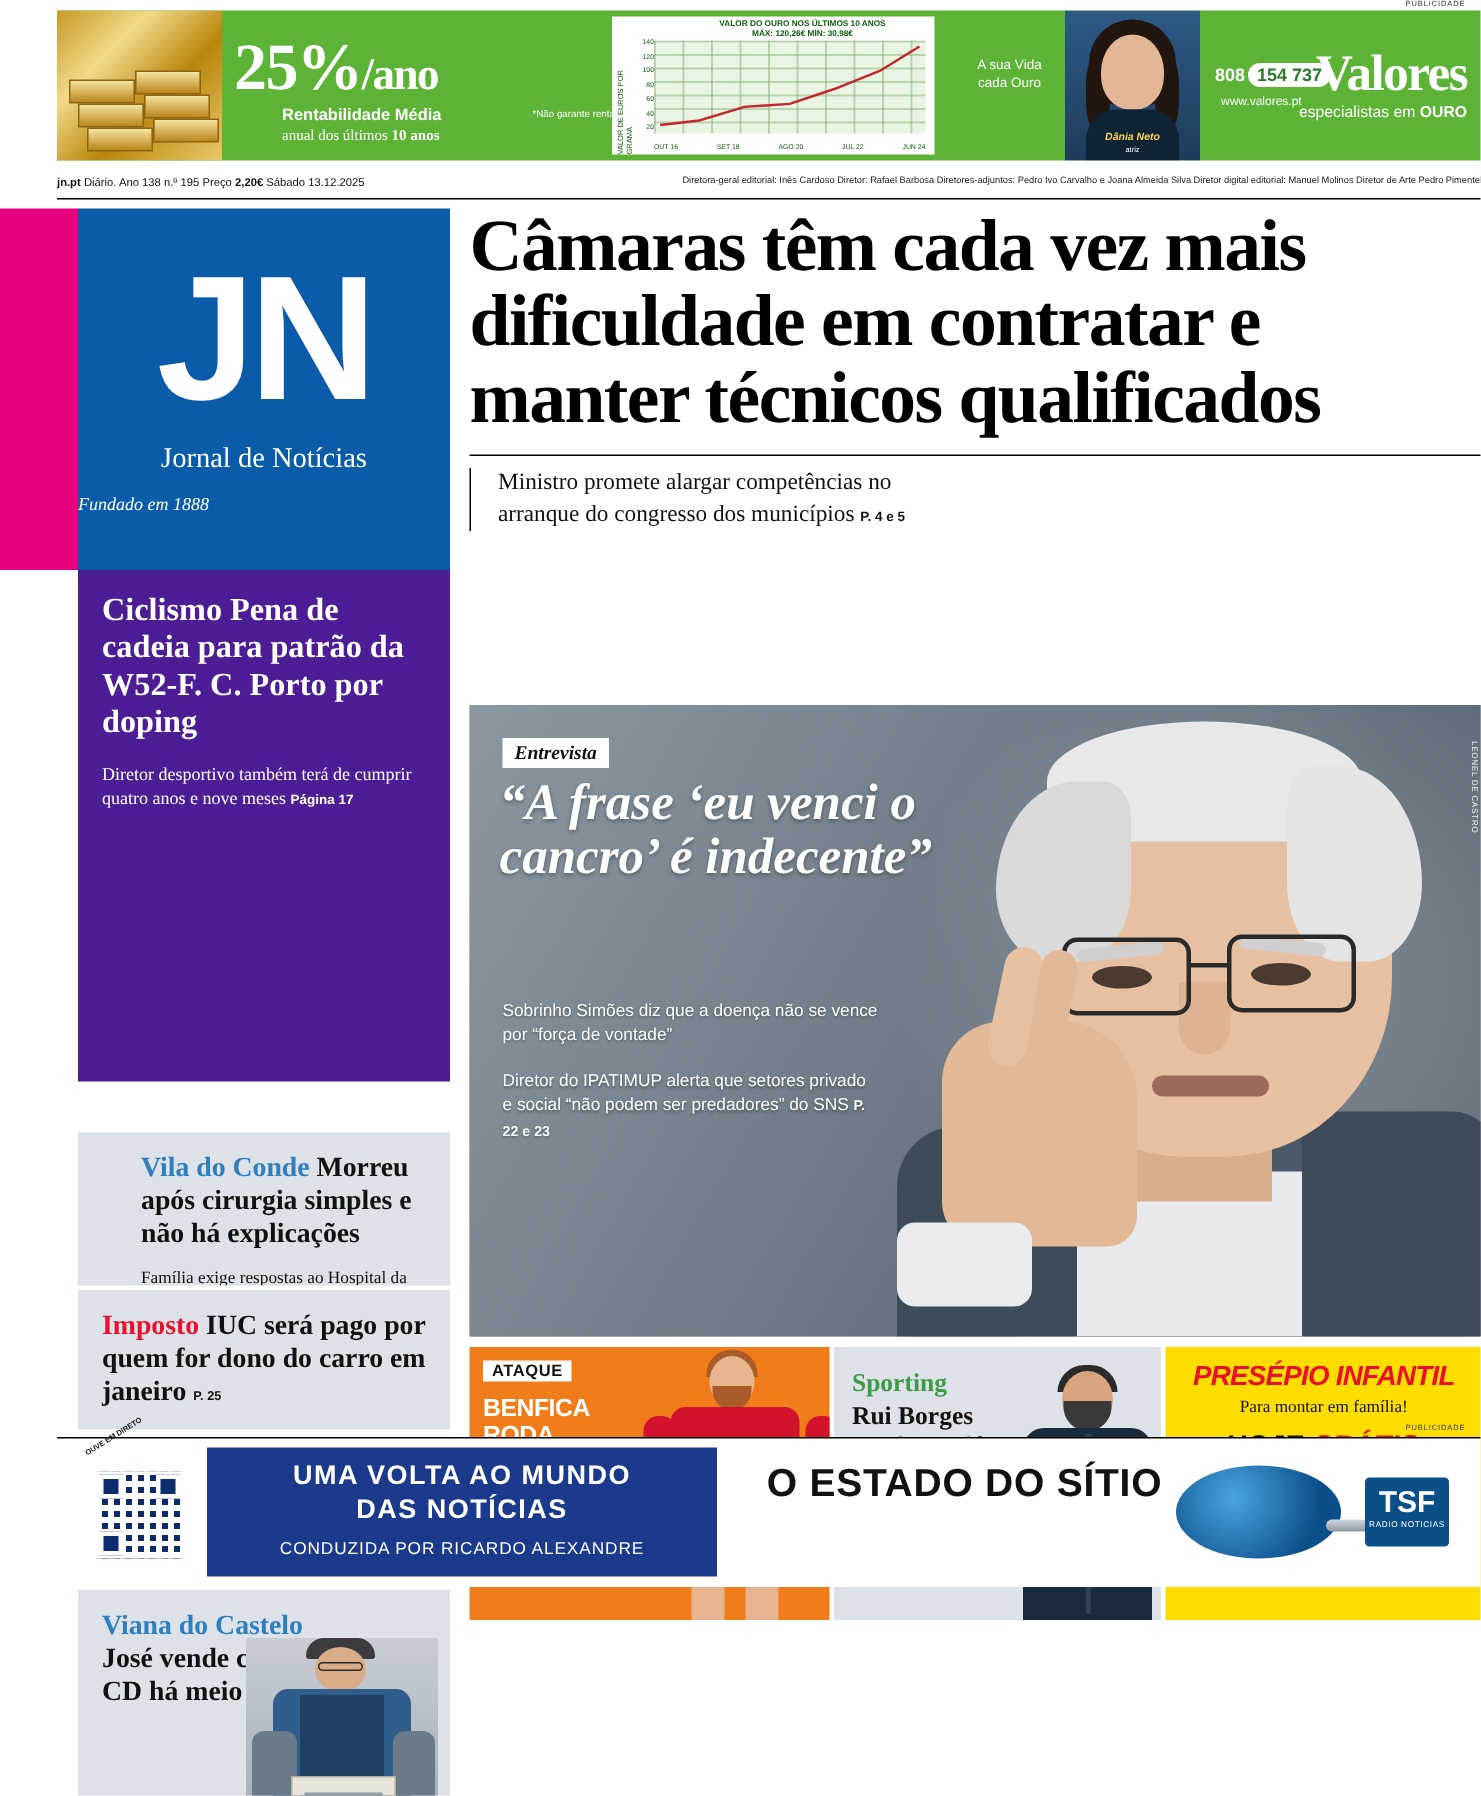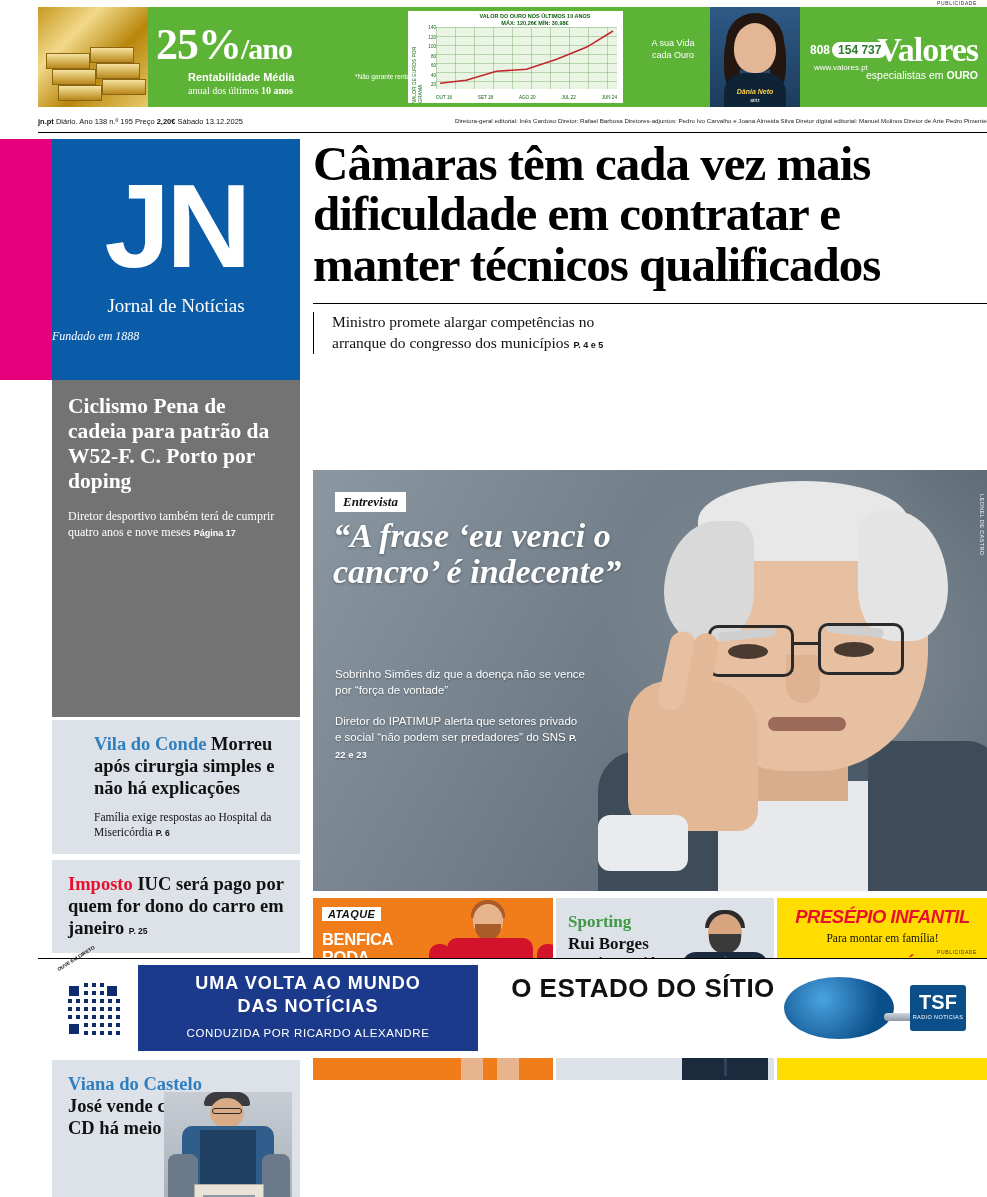--- a/index.html
+++ b/index.html
@@ -183,21 +183,21 @@
   .logobox .nome {
     font-family:"Liberation Serif",serif; font-size: 19px; text-align:center; margin-top: 10px;
   }
   .logobox .fund {
     font-family:"Liberation Serif",serif; font-style:italic; font-size: 12px;
     text-align:left; margin-top: 12px; padding-right: 16px;
   }
 
   .redbox {
     position:absolute; left:52px; top:241px; width:248px; height: 341px;
-    background:#737373; color:#fff; padding: 14px 16px 10px 16px;
+    background:#4c1d95; color:#fff; padding: 14px 16px 10px 16px;
   }
   .redbox h2 {
     font-family:"Liberation Serif",serif; font-size: 21.5px; line-height: 1.16; font-weight:bold;
   }
   .redbox h2 .kicker { color:#ffffff; }
   .redbox .dek {
     font-family:"Liberation Serif",serif; font-size: 12px; line-height: 1.35; margin-top: 14px;
   }
   .redbox .dek .pag { font-family:"Liberation Sans",sans-serif; font-size: 9px; font-weight:bold; }
 
@@ -207,21 +207,21 @@
   }
   .greybox h3 {
     font-family:"Liberation Serif",serif; font-size: 18.5px; line-height: 1.2; font-weight:bold; color:#111;
   }
   .greybox .dek {
     font-family:"Liberation Serif",serif; font-size: 11.5px; line-height: 1.35; margin-top: 10px; color:#111;
   }
   .greybox .pag { font-family:"Liberation Sans",sans-serif; font-size: 8.5px; font-weight:bold; }
   .k-blue { color:#2f7fbf; } .k-red { color:#e8112d; } .k-purple { color:#8d52a8; }
 
-  .box2 { top: 578px; padding-left: 42px; }
+  .box2 { top: 613px; padding-left: 42px; }
   .box3 { top: 718px; }
   .box4 { top: 818px; }
   .box5 { top: 918px; height: 222px; }
 
   .photo-cassette {
     position:absolute; right: 8px; top: 32px; width: 128px; height: 160px;
     background: linear-gradient(180deg,#c8cdd4,#9aa3ad);
     overflow:hidden;
   }
   .photo-cassette .head { position:absolute; left:46px; top:6px; width:34px; height:30px; background:#d9ab86; border-radius:50%; }
@@ -311,21 +311,21 @@
     writing-mode: vertical-rl; letter-spacing: .4px; opacity:.9;
   }
 
   
   .bot { position:absolute; left:313px; top: 759px; width: 675px; height: 182px; display:flex; gap: 3px; }
   .bot .b { position:relative; overflow:hidden; }
   .bot .benfica { width: 240px; background:#f07d1a; }
   .bot .benfica .tag {
     position:absolute; left: 9px; top: 9px; background:#ffffff; color:#111;
     font-family:"Liberation Sans",sans-serif; font-weight:bold; font-size: 11px;
-    padding: 1px 6px; letter-spacing:.4px;font-style:italic;
+    padding: 1px 6px; letter-spacing:.4px;
   }
   .bot .benfica h4 {
     position:absolute; left: 9px; top: 32px; width: 110px;
     font-family:"Liberation Sans",sans-serif; font-weight:bold; font-size: 16.5px;
     line-height: 1.1; color:#ffffff; letter-spacing:-.3px;
   }
   .bot .player { position:absolute; right: -14px; top: 2px; width: 150px; height: 180px; }
   .bot .player .head { position:absolute; left: 56px; top: 4px; width: 30px; height: 34px; background:#e8b48e; border-radius: 50%; }
   .bot .player .hair { position:absolute; left: 54px; top: 0px; width: 34px; height: 18px; background:#a95c27; border-radius: 16px 16px 0 0; }
   .bot .player .beard { position:absolute; left: 58px; top: 24px; width: 26px; height: 16px; background:#a95c27; border-radius: 0 0 13px 13px; }

